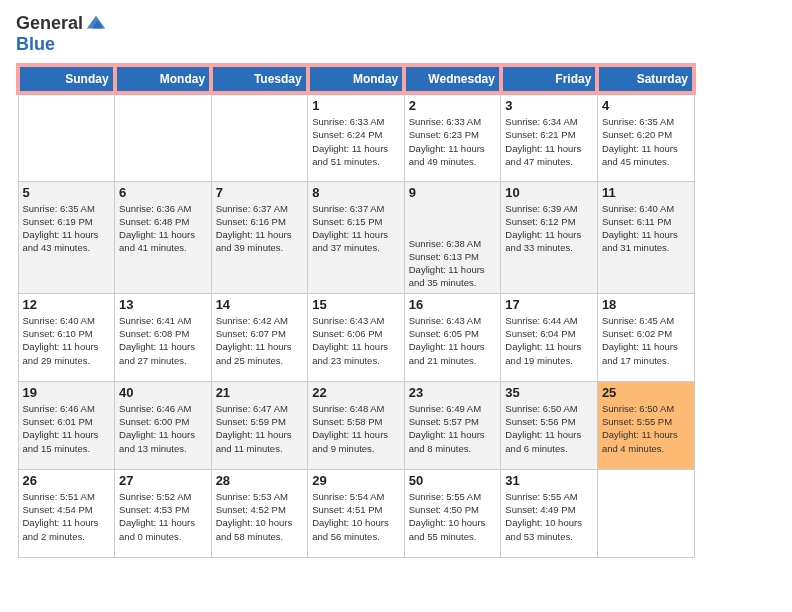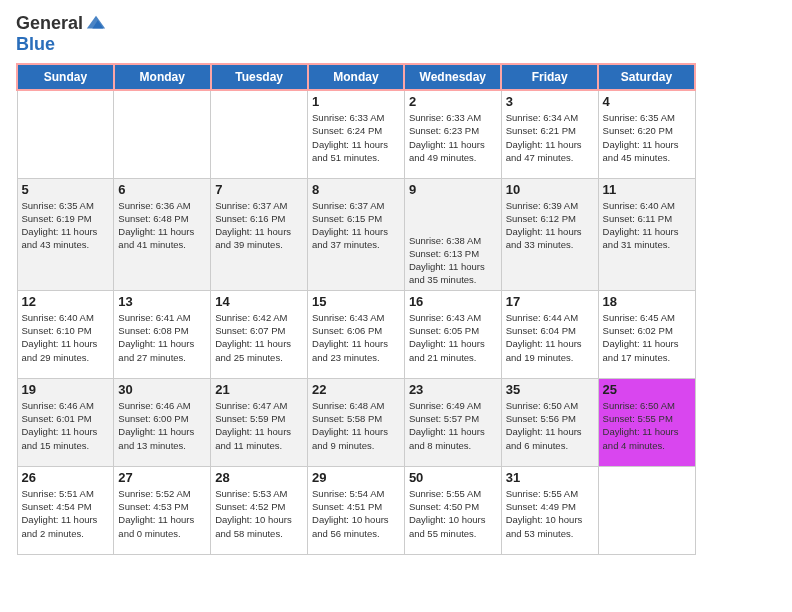--- a/index.html
+++ b/index.html
@@ -50,22 +50,22 @@
       width: 100%;
       border-collapse: collapse;
       table-layout: fixed;
     }
     .calendar th {
       background: #2a6ebb;
       color: #fff;
       font-size: 12px;
       font-weight: bold;
       padding: 5px 4px;
-      text-align: center;
-      border: 2px solid #fca5a5;
+      text-align: right;
+      border: 4px solid #fca5a5;
     }
     .calendar td {
       vertical-align: top;
       border: 1px solid #ccc;
       padding: 3px 4px;
       font-size: 10px;
       color: #333;
       height: 88px;
       width: 14.28%;
     }
@@ -261,21 +261,21 @@
         </tr>
         <tr>
           <td style="background: rgb(242, 242, 242);">
             <span class="day-num">19</span>
             <div class="day-info" style="white-space: pre-line;">Sunrise: 6:46 AM
 Sunset: 6:01 PM
 Daylight: 11 hours
 and 15 minutes.</div>
           </td>
           <td style="background: rgb(242, 242, 242);">
-            <span class="day-num">30</span>
+            <span class="day-num">40</span>
             <div class="day-info" style="white-space: pre-line;">Sunrise: 6:46 AM
 Sunset: 6:00 PM
 Daylight: 11 hours
 and 13 minutes.</div>
           </td>
           <td style="background: rgb(242, 242, 242);">
             <span class="day-num">21</span>
             <div class="day-info" style="white-space: pre-line;">Sunrise: 6:47 AM
 Sunset: 5:59 PM
 Daylight: 11 hours
@@ -295,21 +295,21 @@
 Daylight: 11 hours
 and 8 minutes.</div>
           </td>
           <td style="background: rgb(242, 242, 242);">
             <span class="day-num">35</span>
             <div class="day-info" style="white-space: pre-line;">Sunrise: 6:50 AM
 Sunset: 5:56 PM
 Daylight: 11 hours
 and 6 minutes.</div>
           </td>
-          <td style="background: #d946ef;">
+          <td style="background: #fdba74;">
             <span class="day-num">25</span>
             <div class="day-info" style="white-space: pre-line;">Sunrise: 6:50 AM
 Sunset: 5:55 PM
 Daylight: 11 hours
 and 4 minutes.</div>
           </td>
         </tr>
         <tr>
           <td style="background: rgb(255, 255, 255);">
             <span class="day-num">26</span>

